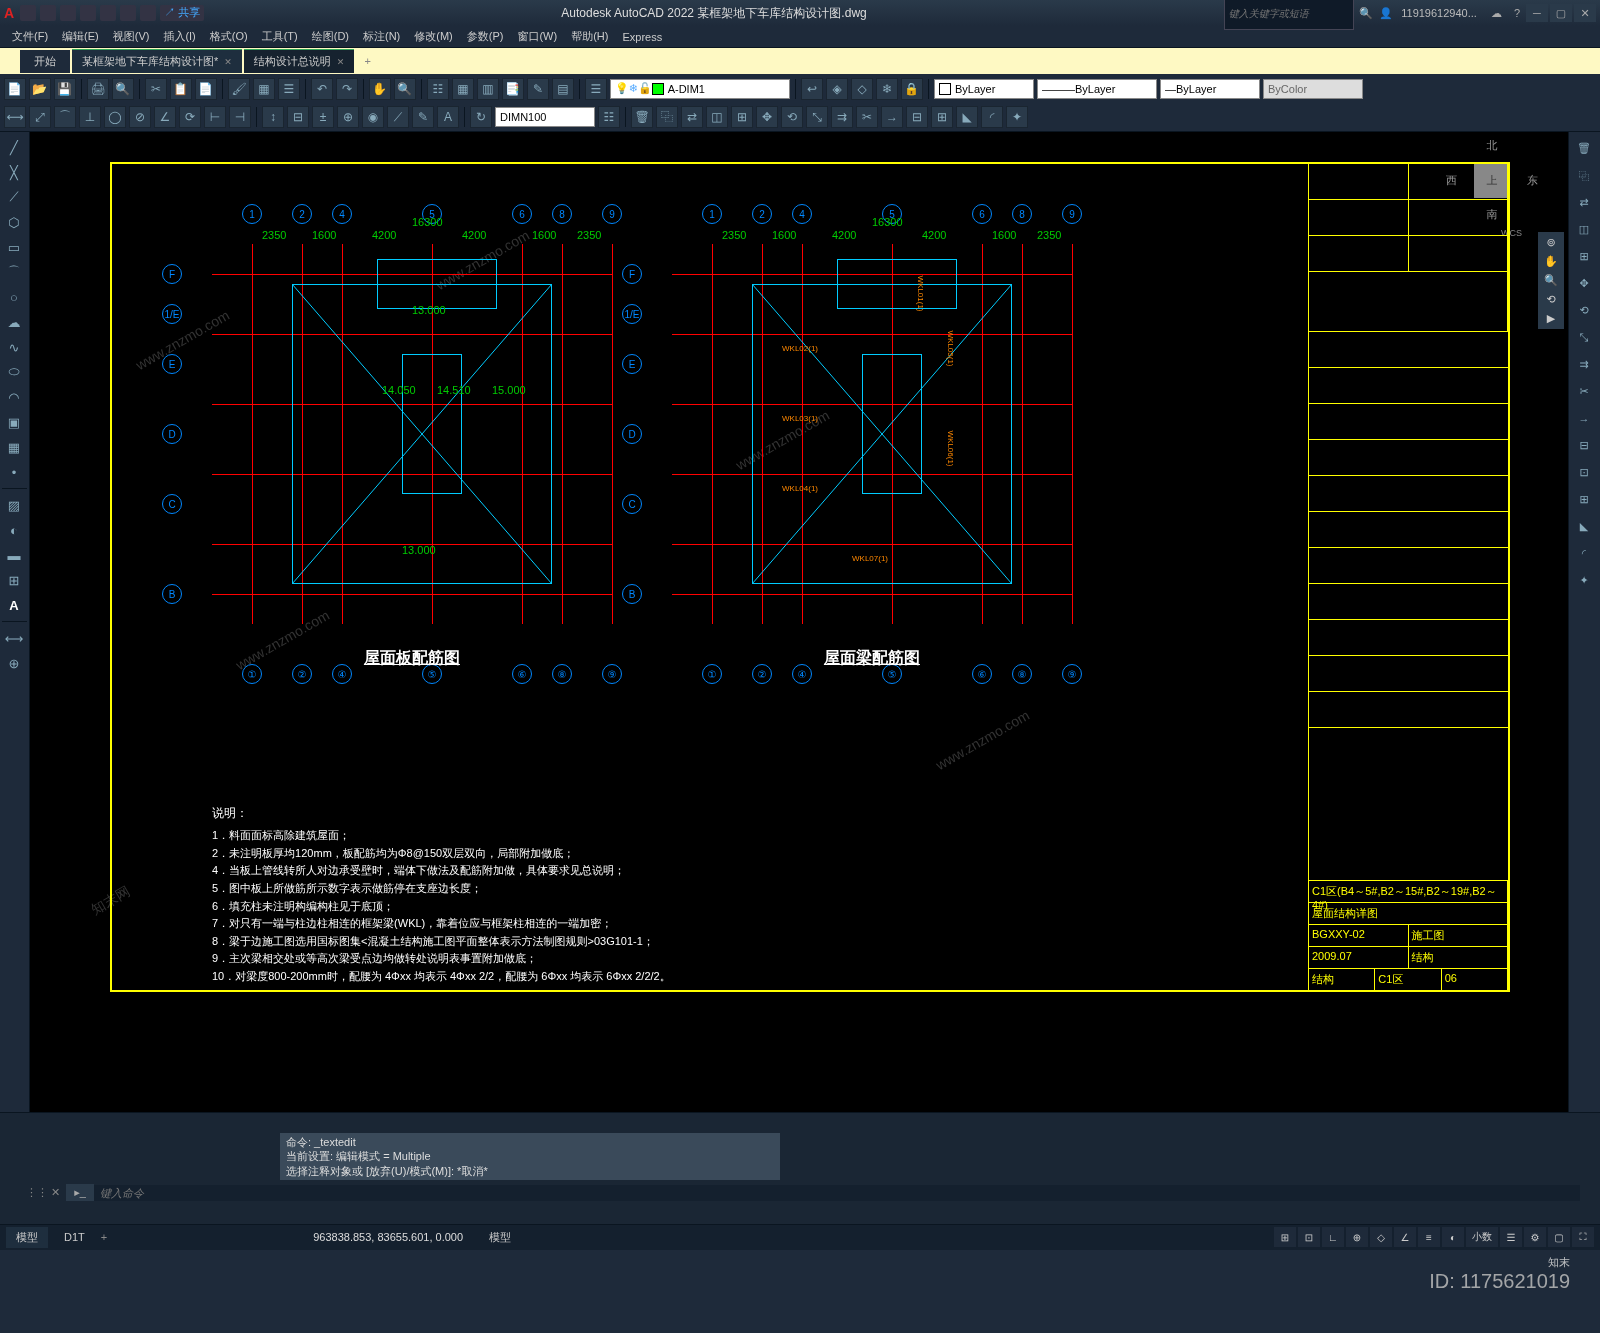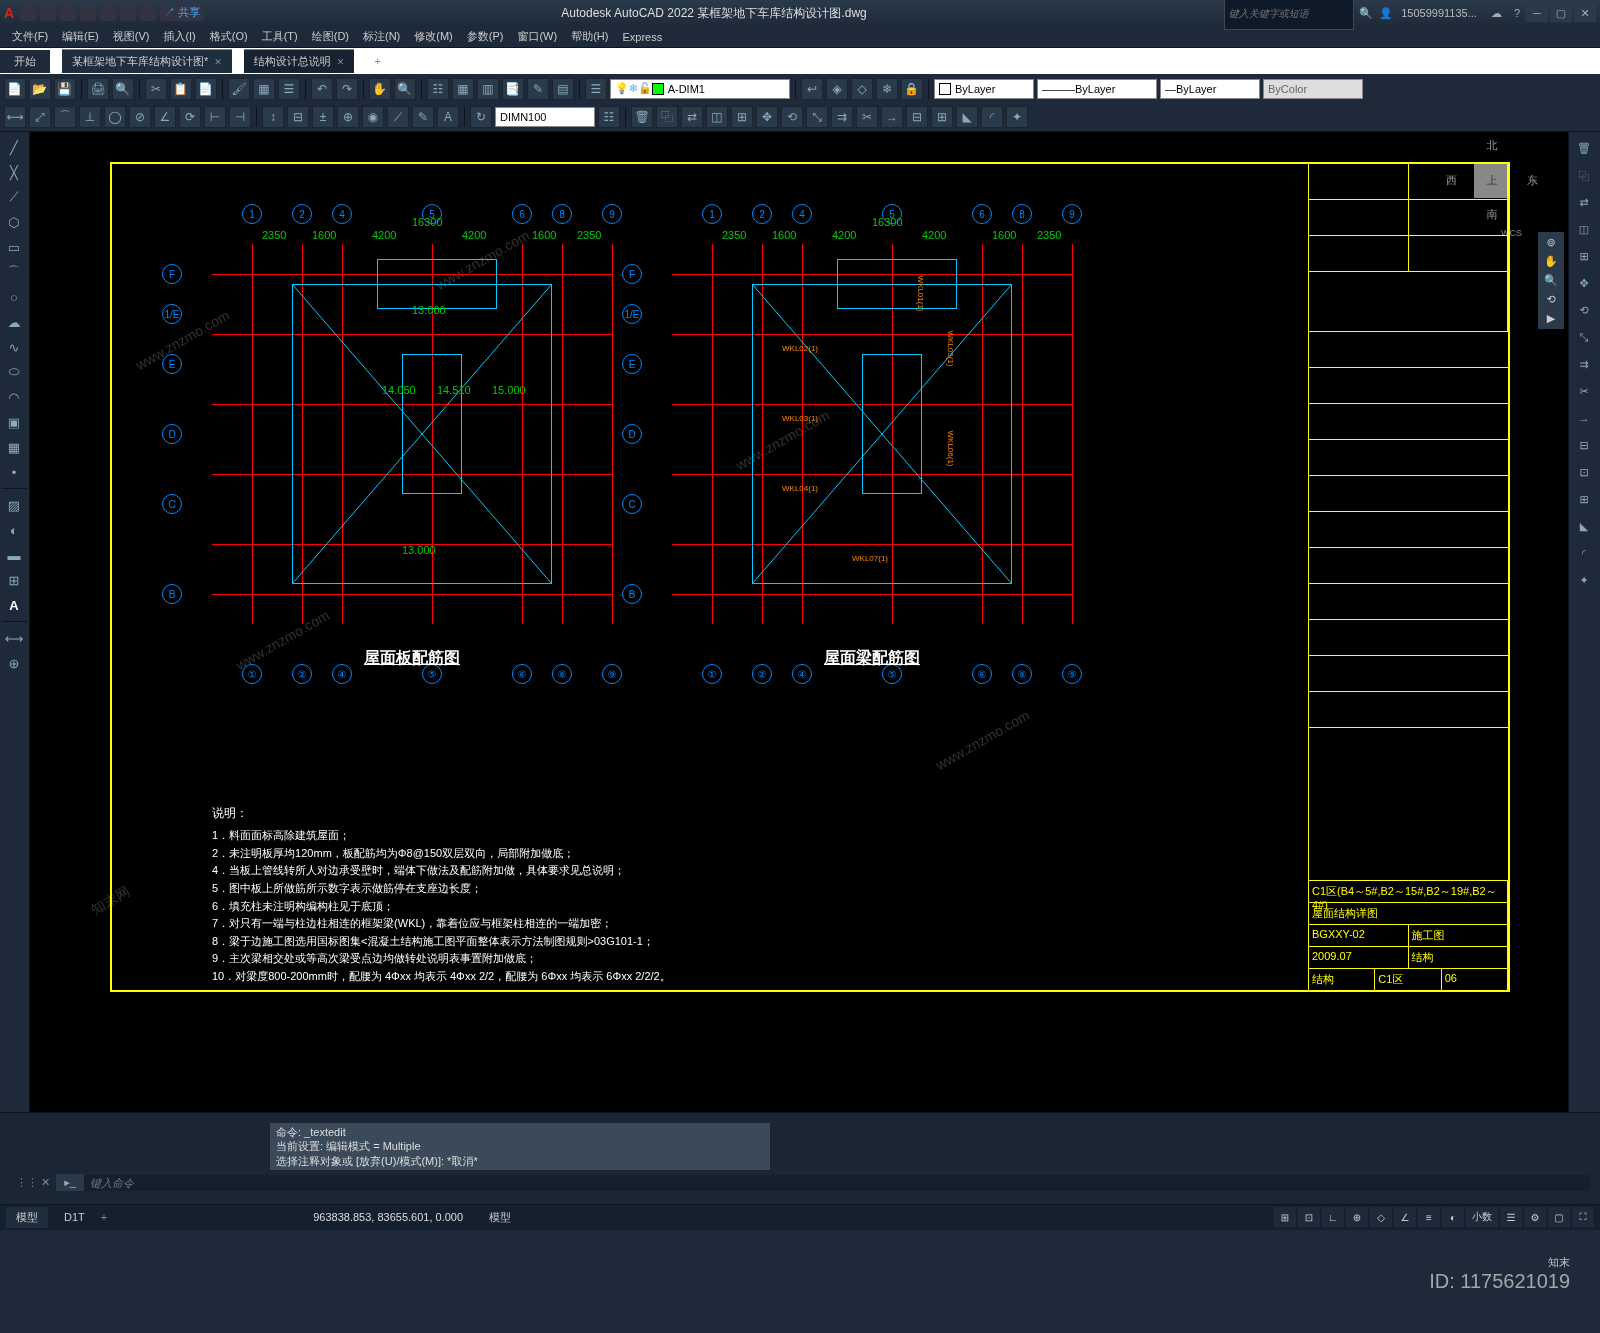--- a/index.html
+++ b/index.html
@@ -8,21 +8,21 @@
 .titlebar .logo{color:#d22;font-weight:bold;font-size:14px;margin-right:6px}
 .titlebar .qat{display:flex;gap:4px}
 .titlebar .qat span{width:16px;height:16px;background:#334;display:inline-block;border-radius:2px}
 .titlebar .title{flex:1;text-align:center;color:#ddd;font-size:12px}
 .titlebar .search{background:#0f1a28;border:1px solid #445;height:18px;width:130px;padding:16px 4px;color:#667;font-style:italic;font-size:10px}
 .titlebar .user{margin:0 8px;color:#bbb}
 .titlebar .winbtn{display:flex;gap:2px}
 .titlebar .winbtn span{width:22px;height:18px;background:#2a3a4a;text-align:center;line-height:18px}
 .menubar{height:22px;background:#1e2a3a;display:flex;align-items:center;padding:0 6px;gap:2px;border-bottom:1px solid #0a1520}
 .menubar span{padding:2px 6px;color:#ccc;cursor:pointer}
-.filetabs{height:26px;background:#ffffff;display:flex;align-items:center;padding:0 0;gap:12px}
+.filetabs{height:26px;background:#fef9c3;display:flex;align-items:center;padding:0 20px;gap:2px}
 .filetabs .start{background:#1e2a3a;padding:4px 14px;color:#ccc}
 .filetabs .tab{background:#16222f;padding:4px 10px;color:#ccc;display:flex;align-items:center;gap:6px;border-top:1px solid #3a5}
 .filetabs .tab.active{background:#1e2e3e}
 .filetabs .tab .x{color:#888;font-size:9px}
 .ribbon{height:58px;background:#1e2a3a;border-bottom:1px solid #0a1520;display:flex;align-items:center;padding:2px 4px;gap:3px;flex-wrap:wrap}
 .ribbon .btn{width:22px;height:22px;background:#2a3a4a;border:1px solid #1a2530;display:inline-flex;align-items:center;justify-content:center;color:#8ab;font-size:12px}
 .ribbon .sep{width:1px;height:20px;background:#0a1520;margin:0 2px}
 .ribbon .combo{background:#fff;color:#000;height:20px;padding:0 4px;min-width:100px;display:inline-flex;align-items:center;border:1px solid #888}
 .ribbon .combo .sw{width:12px;height:12px;margin-right:4px;border:1px solid #000}
 .ribbon .row{display:flex;align-items:center;gap:3px;width:100%}
@@ -48,21 +48,21 @@
 .plan .bubble{position:absolute;width:20px;height:20px;border:1.5px solid #08f;border-radius:50%;color:#08f;font-size:10px;display:flex;align-items:center;justify-content:center;background:#000}
 .plan .outline{position:absolute;border:1.5px solid #0cf}
 .plan .dim{position:absolute;color:#0c0;font-size:11px}
 .plan .title{position:absolute;bottom:-45px;left:50%;transform:translateX(-50%);color:#fff;font-size:16px;font-weight:bold;text-decoration:underline;white-space:nowrap}
 .plan .beam-label{position:absolute;color:#f80;font-size:8px;white-space:nowrap}
 .notes{position:absolute;left:100px;top:640px;color:#fff;font-size:10px;line-height:1.6;width:600px}
 .notes .hdr{font-size:12px;margin-bottom:4px}
 .viewcube{position:absolute;right:36px;top:8px;width:80px;height:80px;display:flex;align-items:center;justify-content:center}
 .viewcube .cube{width:36px;height:36px;background:#888;color:#333;display:flex;align-items:center;justify-content:center;font-size:11px}
 .viewcube .dir{position:absolute;color:#999;font-size:11px}
-.cmdarea{background:#1a2634;padding:10px;border-top:1px solid #0a1520}
+.cmdarea{background:#1a2634;padding:20px;border-top:1px solid #0a1520}
 .cmdhistory{background:#3a4a5a;color:#ddd;font-size:11px;padding:2px 6px;line-height:1.3;margin-left:260px;width:500px}
 .cmdline{display:flex;align-items:center;background:#1a2634;height:22px;margin-top:2px}
 .cmdline .prompt{background:#2a3a4a;padding:2px 8px;color:#aaa}
 .cmdline input{flex:1;background:#14202e;border:none;color:#888;padding:2px 6px;font-style:italic;font-size:11px}
 .statusbar{height:26px;background:#14202e;display:flex;align-items:center;padding:0 6px;gap:6px;color:#ccc;border-top:1px solid #0a1520}
 .statusbar .tab{background:#1e2e3e;padding:3px 10px}
 .statusbar .coords{color:#ddd;margin-left:200px}
 .statusbar .modes{display:flex;gap:2px;margin-left:auto}
 .statusbar .modes span{width:22px;height:20px;background:#1e2a3a;display:inline-flex;align-items:center;justify-content:center;font-size:10px}
 .watermark{position:absolute;right:30px;bottom:40px;color:#ddd;font-size:36px;font-weight:300;opacity:.85;text-align:right}
@@ -81,21 +81,21 @@
       <span></span>
       <span></span>
       <span></span>
       <span></span>
       <span style="color:#4af;width:auto;padding:0 4px">↗ 共享</span>
   </div>
   <div class="title">Autodesk AutoCAD 2022   某框架地下车库结构设计图.dwg</div>
   <input class="search" placeholder="键入关键字或短语" style="">
   <span style="margin:0 6px;color:#8ab">🔍</span>
   <span style="color:#8ab">👤</span>
-  <span class="user">15059991135...</span>
+  <span class="user">11919612940...</span>
   <span style="margin:0 6px">☁</span>
   <span style="margin:0 6px">?</span>
   <div class="winbtn">
     <span>─</span>
     <span>▢</span>
     <span>✕</span>
   </div>
 </div>
 
 <div class="menubar">

